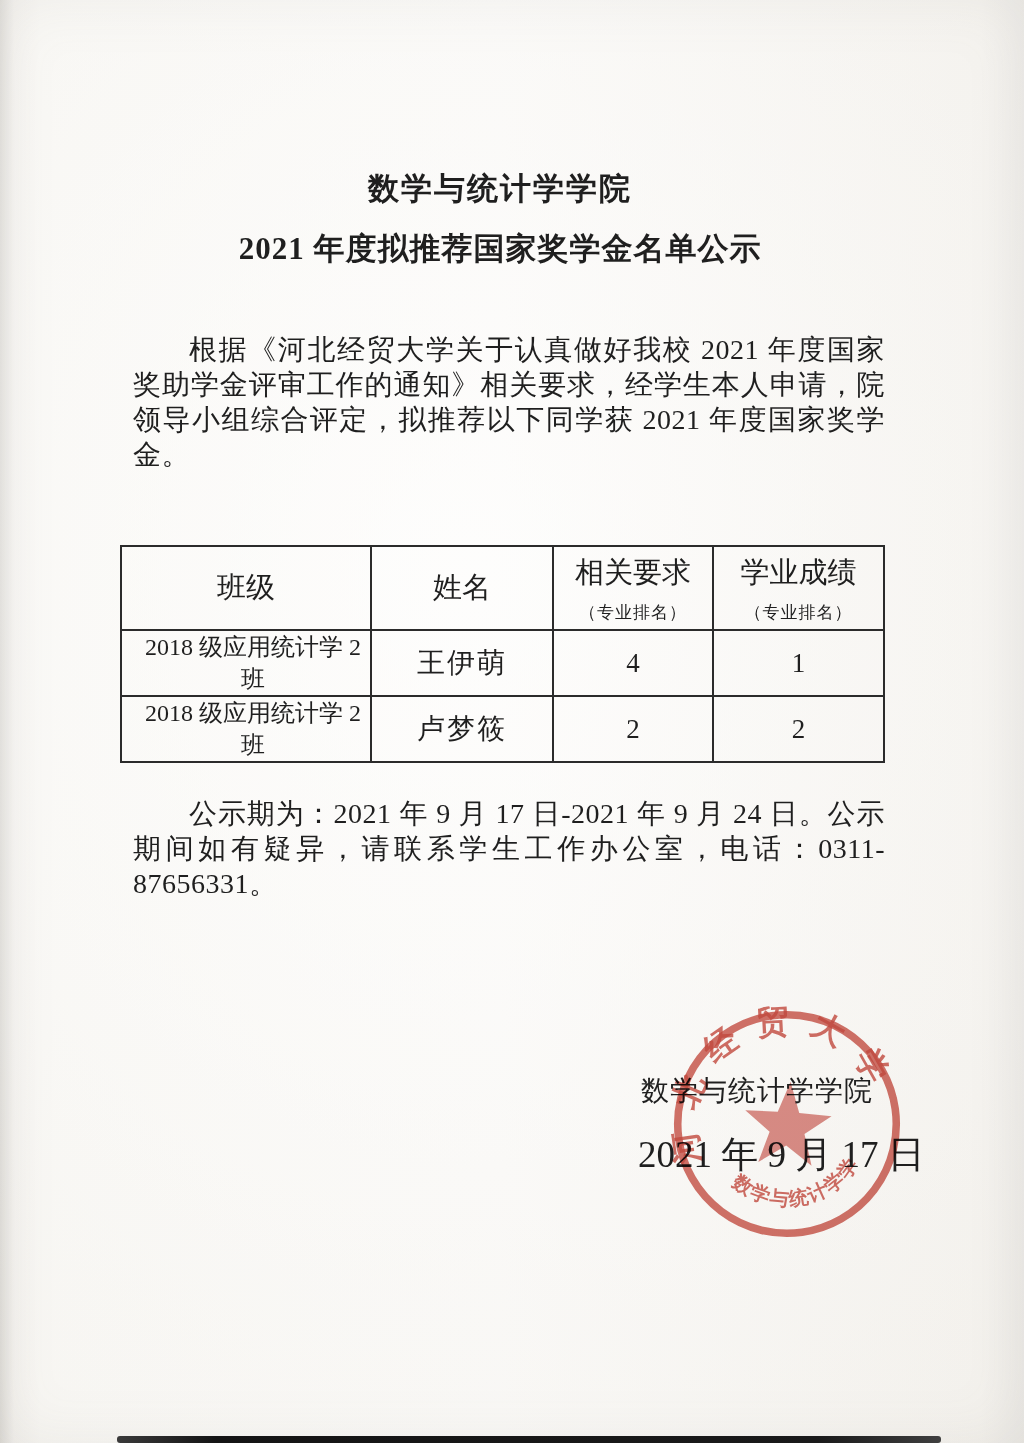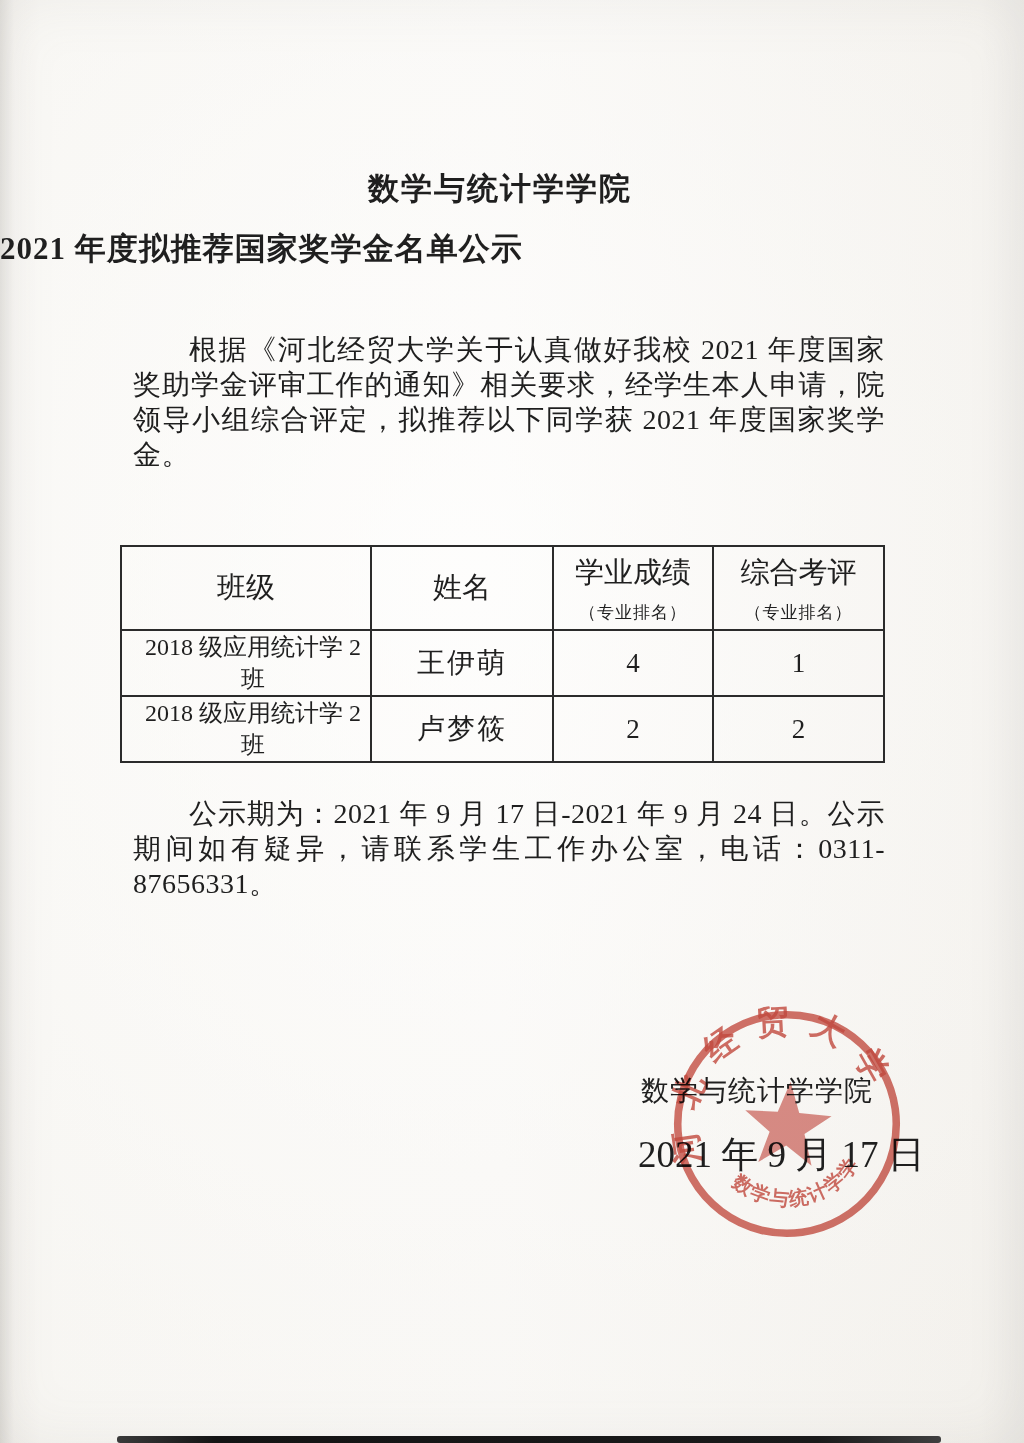--- a/index.html
+++ b/index.html
@@ -25,21 +25,21 @@
     background: radial-gradient(ellipse 900px 1100px at 45% 40%, rgba(255,255,255,0.55), rgba(210,205,195,0.12));
     pointer-events: none;
   }
   .title {
     position: absolute; top: 168px; left: 0; width: 1000px;
     text-align: center;
     font-size: 31px; font-weight: bold; letter-spacing: 2px;
   }
   .subtitle {
     position: absolute; top: 228px; left: 0; width: 1000px;
-    text-align: left;
+    text-align: center;
     font-size: 31px; font-weight: bold; letter-spacing: 1px;
   }
   .para {
     position: absolute; left: 133px; width: 752px;
     font-size: 28px; line-height: 35px;
     text-align: justify; text-indent: 2em;
     letter-spacing: 0.5px;
   }
   .body-para   { top: 332px; }
   .notice-para { top: 796px; }
@@ -98,25 +98,25 @@
         <col class="c1">
         <col class="c2">
         <col class="c3">
         <col class="c4">
       </colgroup>
     <thead>
       <tr>
         <th>班级</th>
         <th>姓名</th>
         <th>
-          <span>学业成绩</span>
+          <span>相关要求</span>
           <span class="hdr-sub">（专业排名）</span>
         </th>
         <th>
-          <span>综合考评</span>
+          <span>学业成绩</span>
           <span class="hdr-sub">（专业排名）</span>
         </th>
       </tr>
     </thead>
     <tbody>
       <tr>
         <td class="class-cell">2018 级应用统计学 2 班</td>
         <td class="name-cell">王伊萌</td>
         <td class="rank-cell">4</td>
         <td class="rank-cell">1</td>

